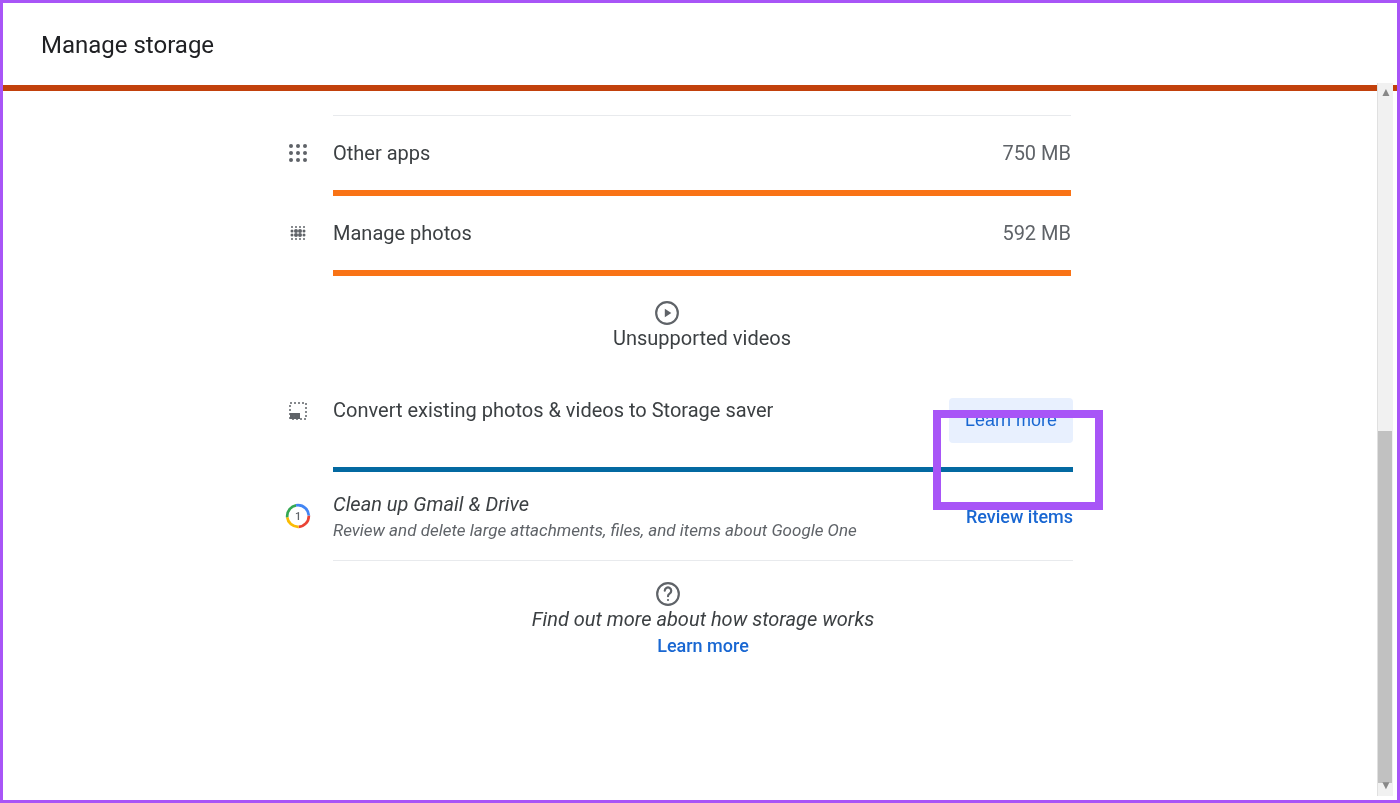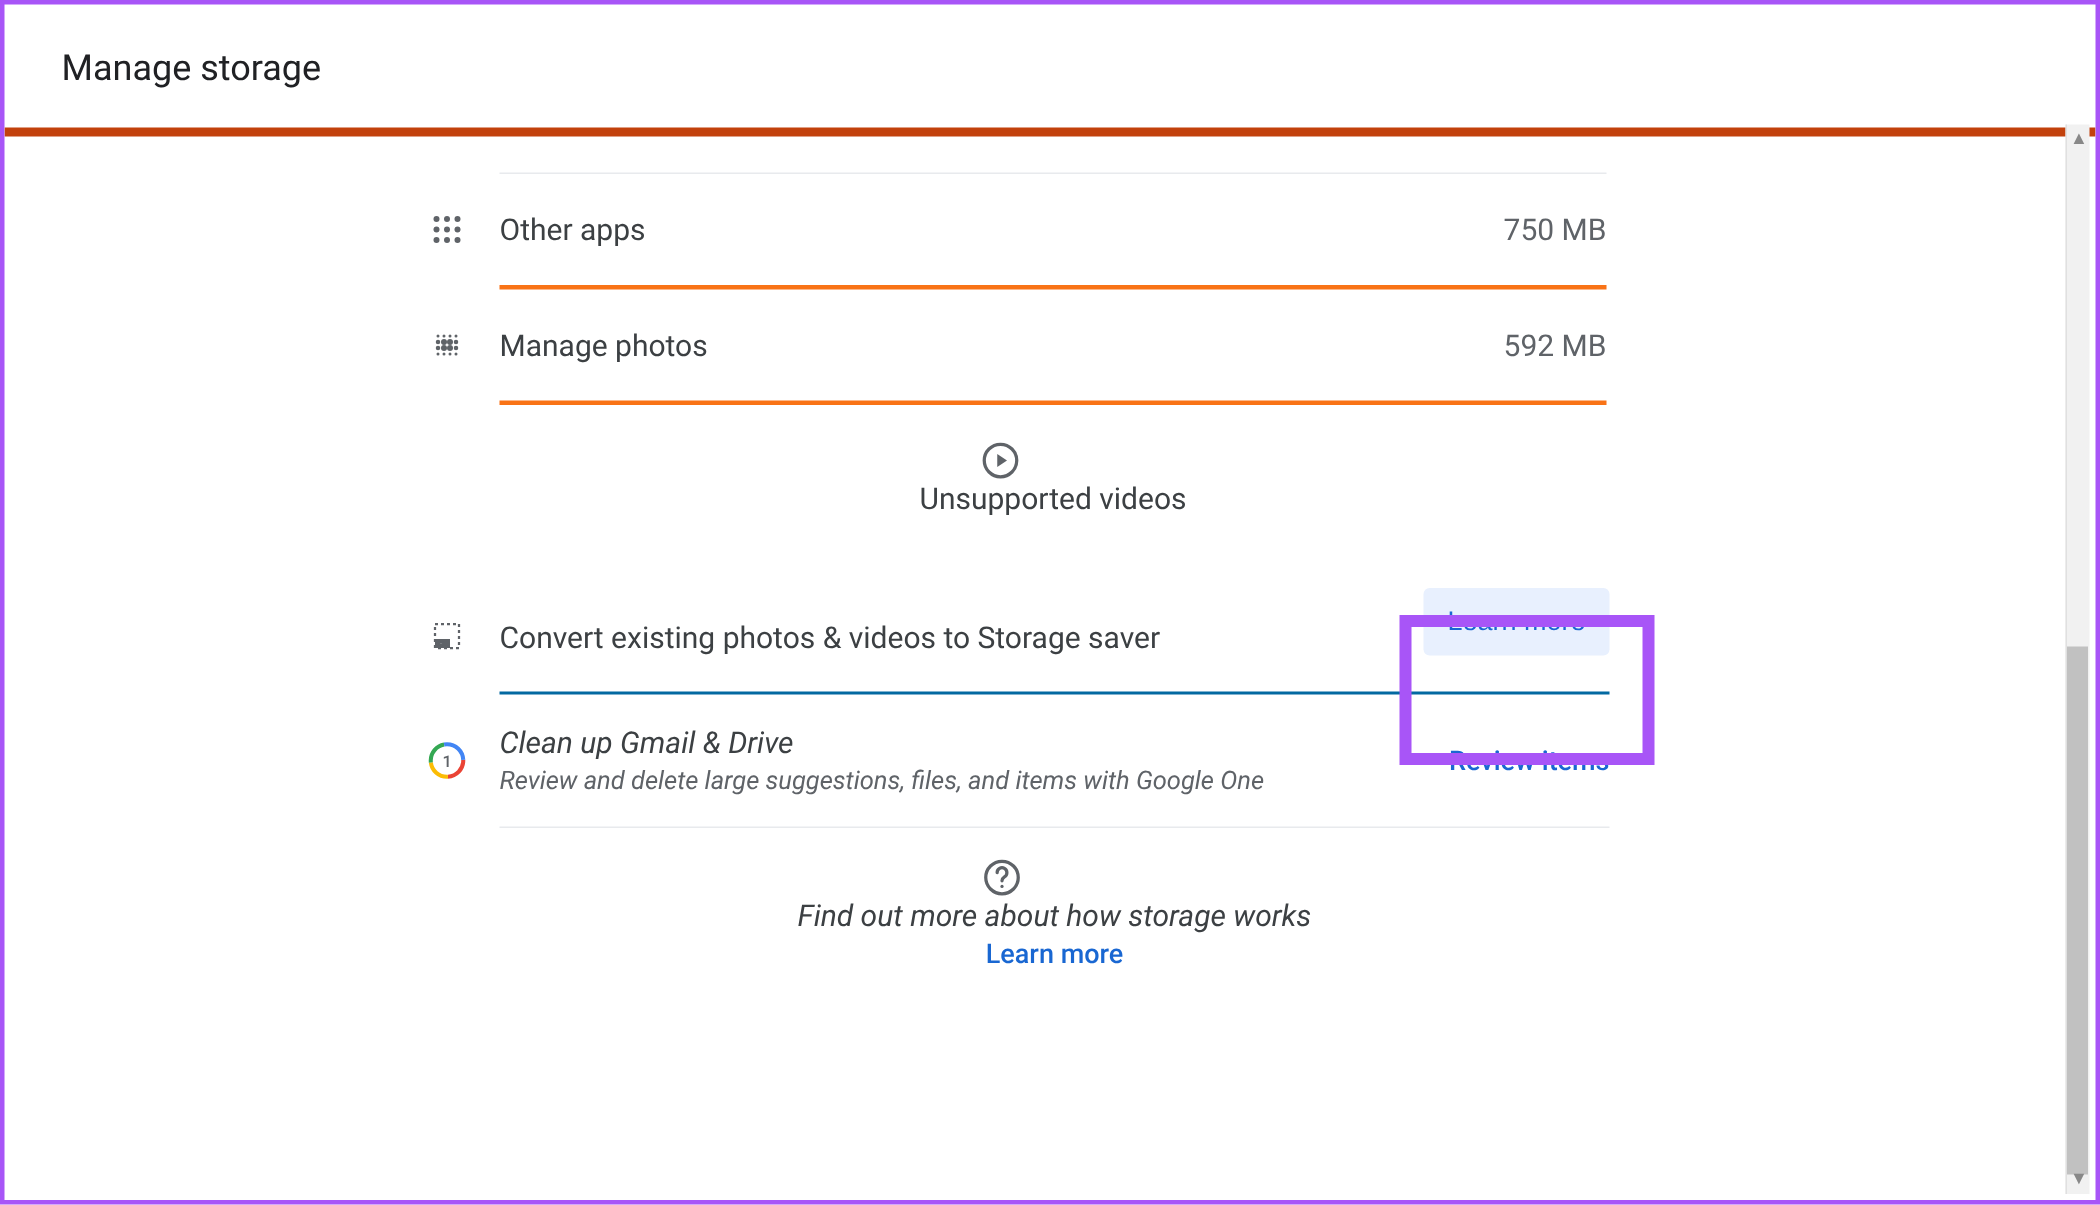--- a/index.html
+++ b/index.html
@@ -33,21 +33,21 @@
     }
     .storage-list {
       width: 810px;
       margin-left: 258px;
       margin-top: 24px;
     }
     .storage-item {
       display: flex;
       align-items: center;
       padding: 24px 0;
-      border-bottom: 3px solid #f97316;
+      border-bottom: 6px solid #f97316;
       margin-left: 72px;
     }
     .storage-item:first-child {
       border-top: 1px solid #e8eaed;
     }
     .storage-item-icon {
       width: 26px;
       height: 26px;
       margin-left: -48px;
       margin-right: 22px;
@@ -74,25 +74,25 @@
     .section-heading {
       font-size: 20px;
       font-weight: 500;
       color: #3c4043;
       margin-top: 72px;
       margin-bottom: 10px;
       margin-left: 258px;
     }
     .recover-item {
       display: flex;
-      align-items: flex-end;
+      align-items: flex-start;
       padding: 24px 0;
       margin-left: 330px;
       width: 740px;
-      border-bottom: 2px solid #0369a1;
+      border-bottom: 5px solid #0369a1;
     }
     .recover-icon {
       width: 26px;
       height: 26px;
       margin-left: -48px;
       margin-right: 22px;
       display: flex;
       align-items: center;
       justify-content: center;
       color: #5f6368;
@@ -269,21 +269,21 @@
       <svg width="26" height="26" viewBox="0 0 24 24">
         <circle cx="12" cy="12" r="10" fill="none" stroke="#ea4335" stroke-width="2.5" stroke-dasharray="15 47" stroke-dashoffset="0"></circle>
         <circle cx="12" cy="12" r="10" fill="none" stroke="#fbbc04" stroke-width="2.5" stroke-dasharray="15 47" stroke-dashoffset="-15"></circle>
         <circle cx="12" cy="12" r="10" fill="none" stroke="#34a853" stroke-width="2.5" stroke-dasharray="15 47" stroke-dashoffset="-30"></circle>
         <circle cx="12" cy="12" r="10" fill="none" stroke="#4285f4" stroke-width="2.5" stroke-dasharray="17 47" stroke-dashoffset="-45"></circle>
         <text x="12" y="16" font-size="10" text-anchor="middle" fill="#5f6368" font-weight="500">1</text>
       </svg>
     </div>
     <div class="suggestion-text">
       <div class="suggestion-title">Clean up Gmail &amp; Drive</div>
-      <div class="suggestion-desc">Review and delete large suggestions, files, and items with Google One</div>
+      <div class="suggestion-desc">Review and delete large attachments, files, and items about Google One</div>
     </div>
     <a class="action-link">Review items</a>
   </div>
 
   <div class="suggestion-item no-border">
     <div class="suggestion-icon">
       <svg width="26" height="26" viewBox="0 0 24 24" fill="none" stroke="#5f6368" stroke-width="2">
         <circle cx="12" cy="12" r="10"></circle>
         <path d="M9 9a3 3 0 1 1 4.5 2.6c-.9.6-1.5 1.1-1.5 2.4" stroke-linecap="round"></path>
         <circle cx="12" cy="17.5" r="1" fill="#5f6368" stroke="none"></circle>

